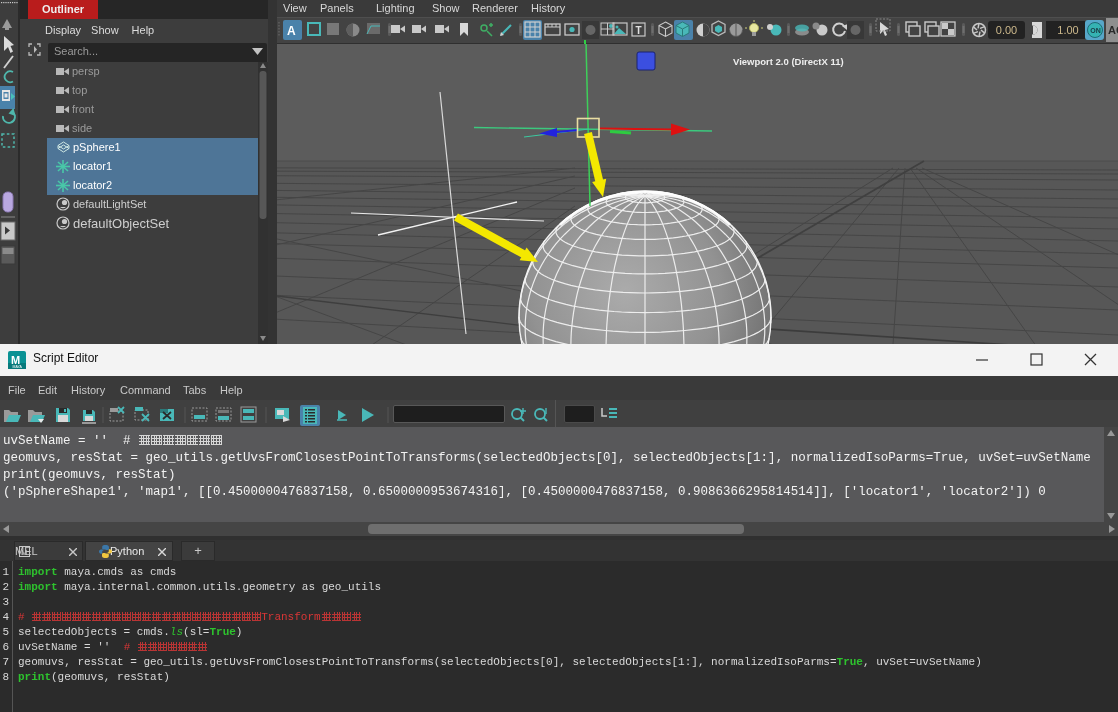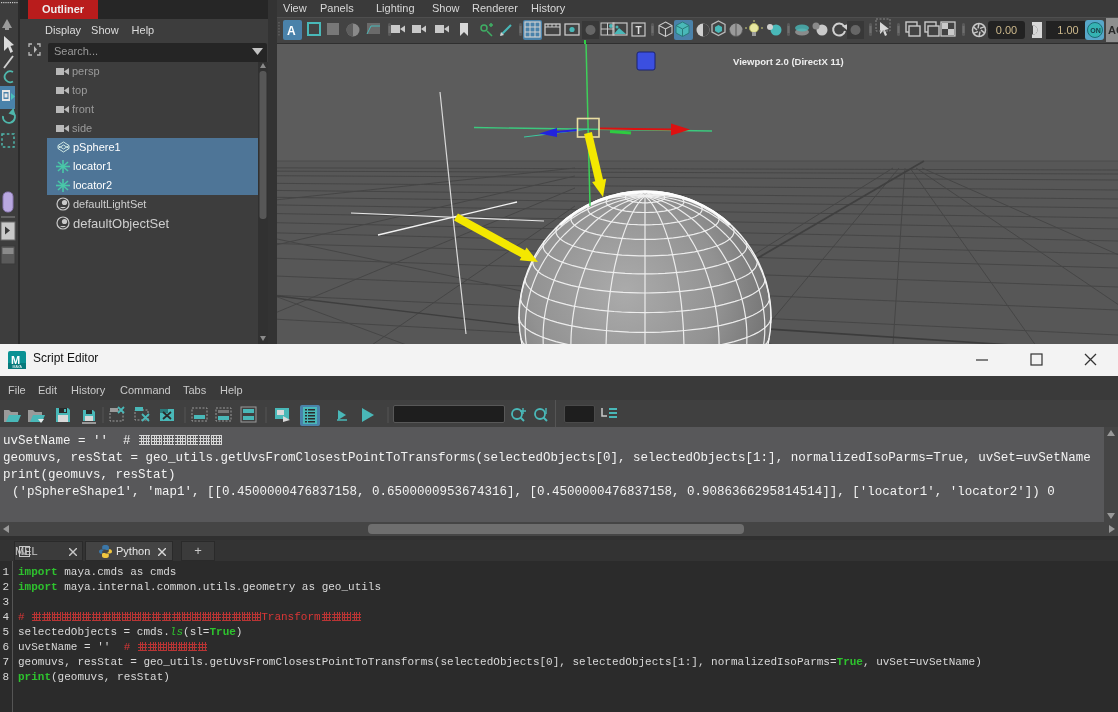--- a/index.html
+++ b/index.html
@@ -467,21 +467,21 @@
       <rect x="609" y="10" width="8" height="2" fill="#49b8b8"></rect>
       <rect x="609" y="14" width="8" height="2" fill="#49b8b8"></rect>
     </svg>
     <div class="abs" style="left:393px;top:61px;width:112px;height:18px;background:#1e1e1e;border:1px solid #585858;border-radius:2px"></div>
     <div class="abs" style="left:564px;top:61px;width:31px;height:18px;background:#1e1e1e;border:1px solid #4a4a4a;border-radius:2px"></div>
     <div class="abs" style="left:555px;top:56px;width:1px;height:27px;background:#555"></div>
     <div class="abs" style="left:0;top:83px;width:1104px;height:95px;background:#58585a;color:#f2f2f2;font-family:'Liberation Mono',monospace;font-size:12.5px;line-height:17px;overflow:hidden;padding-top:6px">
       <div style="padding-left:3px;white-space:pre">uvSetName&nbsp;=&nbsp;''&nbsp;&nbsp;#&nbsp;<span style="display:inline-block;width:84px;height:10px;vertical-align:-1px;opacity:0.82;background-image:repeating-linear-gradient(90deg,#58585a 0 1px,transparent 1px 12px),repeating-linear-gradient(0deg,#f2f2f2 0 1px,transparent 1px 3px),repeating-linear-gradient(90deg,#f2f2f2 0 1px,transparent 1px 2.6px);"></span></div>
       <div style="padding-left:3px;white-space:pre">geomuvs, resStat = geo_utils.getUvsFromClosestPointToTransforms(selectedObjects[0], selectedObjects[1:], normalizedIsoParms=True, uvSet=uvSetName</div>
       <div style="padding-left:3px;white-space:pre">print(geomuvs, resStat)</div>
-      <div style="padding-left:12px">('pSphereShape1', 'map1', [[0.4500000476837158, 0.6500000953674316], [0.4500000476837158, 0.9086366295814514]], ['locator1', 'locator2']) 0</div>
+      <div style="padding-left:3px">('pSphereShape1', 'map1', [[0.4500000476837158, 0.6500000953674316], [0.4500000476837158, 0.9086366295814514]], ['locator1', 'locator2']) 0</div>
     </div>
     <div class="abs" style="left:1104px;top:83px;width:14px;height:95px;background:#454545"><svg width="14" height="95">
         <path d="M3 9 L7 3 L11 9 Z" fill="#999"></path>
         <path d="M3 86 L7 92 L11 86 Z" fill="#999"></path>
       </svg></div>
     <div class="abs" style="left:0;top:178px;width:1118px;height:14px;background:#454545"><svg width="1118" height="14">
         <path d="M9 3 L3 7 L9 11 Z" fill="#999"></path>
         <path d="M1109 3 L1115 7 L1109 11 Z" fill="#999"></path>
         <rect x="368" y="2" width="376" height="10" rx="4" fill="#6e6e6e"></rect>
       </svg></div>
@@ -489,18 +489,18 @@
     <div class="abs" style="left:0;top:196px;width:1118px;height:21px;background:#333333">
       <div class="abs" style="left:14px;top:1px;width:69px;height:20px;background:#3b3b3b;border:1px solid #2a2a2a;color:#c9c9c9;font-size:11px;line-height:18px"><svg style="position:absolute;left:4px;top:4px" width="11" height="11">
           <rect x="0.5" y="0.5" width="10" height="10" fill="none" stroke="#c9c9c9"></rect>
           <text x="2" y="8.5" font-size="7.5" fill="#c9c9c9" font-family="Liberation Sans">M</text>
         </svg><span style="">MEL</span><svg style="position:absolute;right:5px;top:6px" width="8" height="8">
           <path d="M0 0 L8 8 M8 0 L0 8" stroke="#c9c9c9" stroke-width="1.4"></path>
         </svg></div>
       <div class="abs" style="left:85px;top:1px;width:88px;height:20px;background:#444444;border:1px solid #2a2a2a;color:#e8e8e8;font-size:11px;line-height:18px"><svg style="position:absolute;left:13px;top:3px" width="13" height="13">
           <path d="M6.5 0 C3 0 3.2 1.5 3.2 2.5 L3.2 4 L6.6 4 L6.6 4.5 L2 4.5 C0.8 4.5 0 5.5 0 6.5 C0 7.5 0.8 8.7 2 8.7 L3.2 8.7 L3.2 7 C3.2 5.8 4.3 5 5.4 5 L8.6 5 C9.6 5 10 4.3 10 3.5 L10 2.5 C10 1.5 9.8 0 6.5 0 Z" fill="#3b77a8"></path>
           <path d="M6.5 13 C10 13 9.8 11.5 9.8 10.5 L9.8 9 L6.4 9 L6.4 8.5 L11 8.5 C12.2 8.5 13 7.5 13 6.5 C13 5.5 12.2 4.3 11 4.3 L9.8 4.3 L9.8 6 C9.8 7.2 8.7 8 7.6 8 L4.4 8 C3.4 8 3 8.7 3 9.5 L3 10.5 C3 11.5 3.2 13 6.5 13 Z" fill="#f0c63f"></path>
-        </svg><span style="margin-left:30px">Python</span><svg style="position:absolute;right:6px;top:6px" width="8" height="8">
+        </svg><span style="margin-left:24px">Python</span><svg style="position:absolute;right:6px;top:6px" width="8" height="8">
           <path d="M0 0 L8 8 M8 0 L0 8" stroke="#d9d9d9" stroke-width="1.4"></path>
         </svg></div>
       <div class="abs" style="left:181px;top:1px;width:34px;height:20px;background:#3b3b3b;border:1px solid #2a2a2a;color:#c9c9c9;font-size:13px;line-height:18px;text-align:center">+</div>
     </div>
     <div class="abs" style="left:0;top:217px;width:1118px;height:151px;background:#2b2b2b;font-family:'Liberation Mono',monospace;font-size:11px;line-height:15px;white-space:pre"><div class="abs" style="left:12px;top:0;width:1px;height:151px;background:#555"></div><div class="abs" style="left:0;top:4px;width:9px;text-align:right;color:#d8d8d8"><div style="height:15px">1</div><div style="height:15px">2</div><div style="height:15px">3</div><div style="height:15px">4</div><div style="height:15px">5</div><div style="height:15px">6</div><div style="height:15px">7</div><div style="height:15px">8</div></div><div class="abs" style="left:18px;top:4px;color:#d8d8d8"><div style="height:15px"><span style="color:#2ec22e;font-weight:bold">import</span> maya.cmds as cmds</div><div style="height:15px"><span style="color:#2ec22e;font-weight:bold">import</span> maya.internal.common.utils.geometry as geo_utils</div><div style="height:15px"></div><div style="height:15px"><span style="color:#d93636"># </span><span style="display:inline-block;width:230px;height:9px;vertical-align:-1px;opacity:0.82;background-image:repeating-linear-gradient(90deg,#2b2b2b 0 1px,transparent 1px 10px),repeating-linear-gradient(0deg,#d93636 0 1px,transparent 1px 3px),repeating-linear-gradient(90deg,#d93636 0 1px,transparent 1px 2.6px);"></span><span style="color:#d93636">Transform</span><span style="display:inline-block;width:30px;height:9px;vertical-align:-1px;opacity:0.82;background-image:repeating-linear-gradient(90deg,#2b2b2b 0 1px,transparent 1px 10px),repeating-linear-gradient(0deg,#d93636 0 1px,transparent 1px 3px),repeating-linear-gradient(90deg,#d93636 0 1px,transparent 1px 2.6px);"></span><span style="color:#d93636"></span><span style="display:inline-block;width:10px;height:9px;vertical-align:-1px;opacity:0.82;background-image:repeating-linear-gradient(90deg,#2b2b2b 0 1px,transparent 1px 10px),repeating-linear-gradient(0deg,#d93636 0 1px,transparent 1px 3px),repeating-linear-gradient(90deg,#d93636 0 1px,transparent 1px 2.6px);"></span></div><div style="height:15px">selectedObjects = cmds.<span style="color:#2ec22e;font-style:italic">ls</span>(sl=<span style="color:#2ec22e;font-weight:bold">True</span>)</div><div style="height:15px">uvSetName = '' <span style="color:#d93636"> # </span><span style="display:inline-block;width:70px;height:9px;vertical-align:-1px;opacity:0.82;background-image:repeating-linear-gradient(90deg,#2b2b2b 0 1px,transparent 1px 10px),repeating-linear-gradient(0deg,#d93636 0 1px,transparent 1px 3px),repeating-linear-gradient(90deg,#d93636 0 1px,transparent 1px 2.6px);"></span></div><div style="height:15px">geomuvs, resStat = geo_utils.getUvsFromClosestPointToTransforms(selectedObjects[0], selectedObjects[1:], normalizedIsoParms=<span style="color:#2ec22e;font-weight:bold">True</span>, uvSet=uvSetName)</div><div style="height:15px"><span style="color:#2ec22e;font-weight:bold">print</span>(geomuvs, resStat)</div></div></div>
   </div>
 </body></html>

